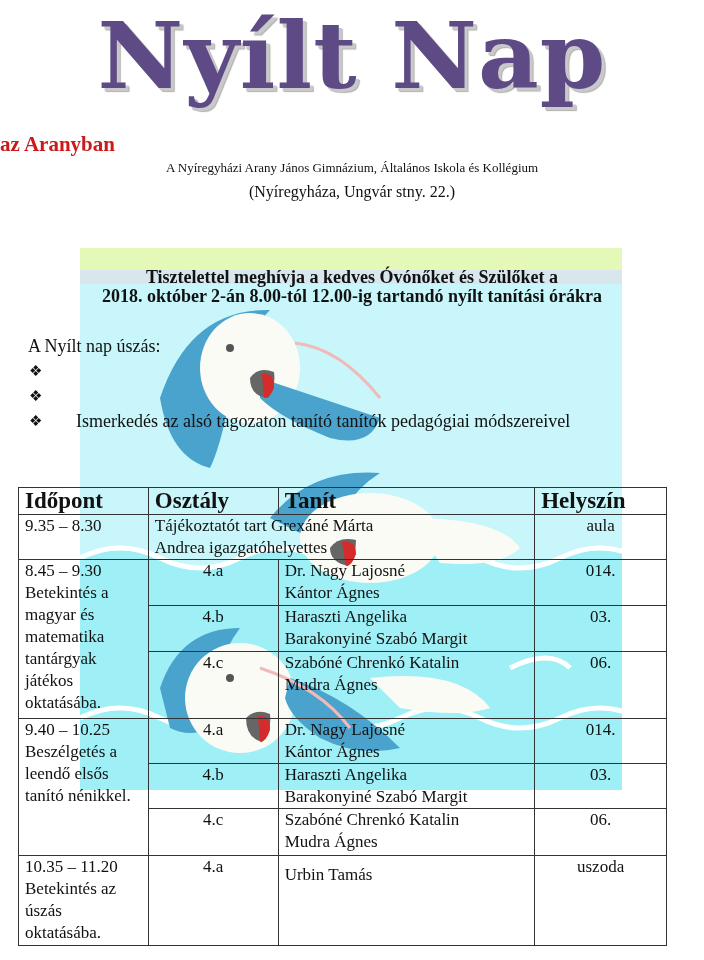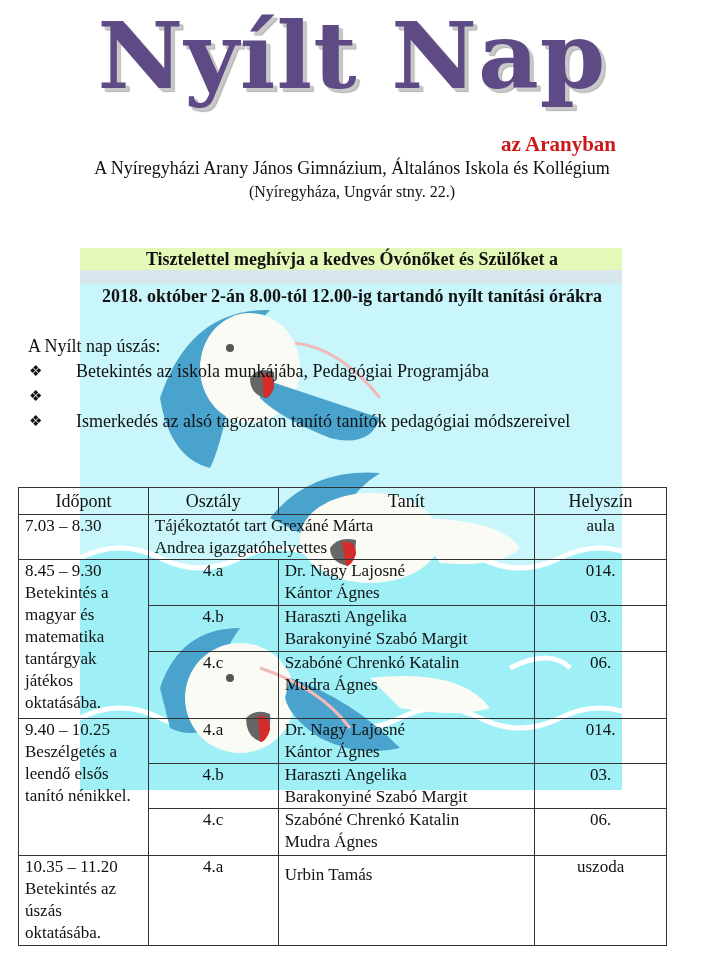--- a/index.html
+++ b/index.html
@@ -15,41 +15,41 @@
 
     .title {
       position: absolute; left: 0; top: -4px; width: 704px; text-align: center;
       font-family: "DejaVu Serif", "Liberation Serif", serif; font-weight: 900;
       font-size: 92px; letter-spacing: 1px; color: #5e4a85;
       text-shadow: 3px 3px 0 #c9c9c9, 4px 4px 1px #b0b0b0;
       z-index: 2; line-height: 120px;
       transform: scaleX(1.02);
     }
     .subtitle {
-      position: absolute; left: 0; top: 132px; width: 616px; text-align: right;
+      position: absolute; left: 0; top: 132px; width: 616px; text-align: left;
       font-weight: bold; font-size: 21px; color: #cc1a1a; z-index: 2; line-height: 24px;
     }
     .school {
       position: absolute; left: 0; top: 155px; width: 704px; text-align: center;
-      font-size: 18px; z-index: 2; line-height: 26px;
+      font-size: 13px; z-index: 2; line-height: 26px;
     }
     .address {
       position: absolute; left: 0; top: 181px; width: 704px; text-align: center;
       font-size: 16px; z-index: 2; line-height: 22px; font-family: Liberation Serif, serif;
     }
     .invite-highlight {
       position: absolute; left: 80px; top: 248px; width: 542px; height: 22px;
       background: #e4f8b8; z-index: 1;
     }
     .invite-band {
       position: absolute; left: 80px; top: 270px; width: 542px; height: 14px;
       background: #d8e6ee; z-index: 1;
     }
     .invite {
-      position: absolute; left: 0; top: 247px; width: 704px; text-align: center;
+      position: absolute; left: 0; top: 265px; width: 704px; text-align: center;
       font-weight: bold; font-size: 18px; z-index: 2; line-height: 24px;
     }
     .date {
       position: absolute; left: 0; top: 284px; width: 704px; text-align: center;
       font-weight: bold; font-size: 18px; z-index: 2; line-height: 24px;
     }
     .goals {
       position: absolute; left: 28px; top: 334px; width: 670px; z-index: 2;
       font-size: 18px; line-height: 25px;
     }
@@ -58,21 +58,21 @@
     .goals .bullet { width: 47px; font-size: 15px; padding-left: 1px; }
 
     table.schedule {
       position: absolute; left: 18px; top: 487px; z-index: 2;
       border-collapse: collapse; width: 649px;
       font-size: 17px; line-height: 22px;
     }
     table.schedule th, table.schedule td {
       border: 1.5px solid #333; padding: 0 6px; vertical-align: top;
     }
-    table.schedule th { font-weight: normal; font-size: 18px; height: 26px; text-align: center; vertical-align: middle; }
+    table.schedule th { font-weight: bold; font-size: 23px; height: 26px; text-align: left; vertical-align: middle; }
     col.c1 { width: 130px; } col.c2 { width: 130px; } col.c3 { width: 257px; } col.c4 { width: 132px; }
     td.center { text-align: center; vertical-align: middle; }
     td.teach { vertical-align: middle; padding-left: 5px; }
     td.class-top { text-align: center; vertical-align: top; }
   </style>
 </head>
 <body>
 
 <div class="bg">
   <svg viewBox="0 0 542 542" preserveAspectRatio="none">
@@ -118,21 +118,20 @@
 <div class="address">(Nyíregyháza, Ungvár stny. 22.)</div>
 
 <div class="invite">Tisztelettel meghívja a kedves Óvónőket és Szülőket a</div>
 <div class="date">2018. október 2-án  8.00-tól 12.00-ig tartandó nyílt tanítási órákra</div>
 
 <div class="goals">
   <div>A Nyílt nap úszás:</div>
   <ul>
     <li>
       <span class="bullet">❖</span>
-      <span>Betekintés az iskola munkájába, Pedagógiai Programjába</span>
     </li>
     <li>
       <span class="bullet">❖</span>
     </li>
     <li>
       <span class="bullet">❖</span>
       <span>Ismerkedés az alsó tagozaton tanító tanítók pedagógiai módszereivel</span>
     </li>
   </ul>
 </div>
@@ -147,21 +146,21 @@
   <thead>
     <tr>
       <th>Időpont</th>
       <th>Osztály</th>
       <th>Tanít</th>
       <th>Helyszín</th>
     </tr>
   </thead>
   <tbody>
     <tr style="height:45px;">
-      <td>7.03 – 8.30</td>
+      <td>9.35 – 8.30</td>
       <td colspan="2" style="padding-right:130px;">Tájékoztatót tart Grexáné Márta Andrea igazgatóhelyettes</td>
       <td class="center">aula</td>
     </tr>
 
     <tr style="height:46px;padding-left:13px;">
       <td rowspan="3">
         <div>8.45 – 9.30</div>
         <div>Betekintés a magyar és matematika tantárgyak játékos oktatásába.</div>
       </td>
       <td class="center">4.a</td>

